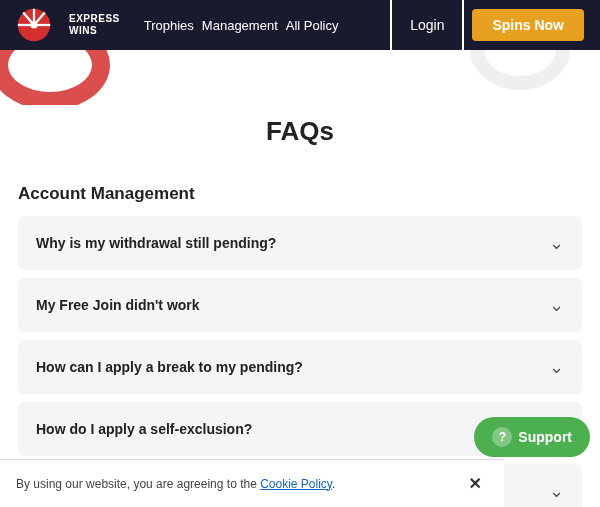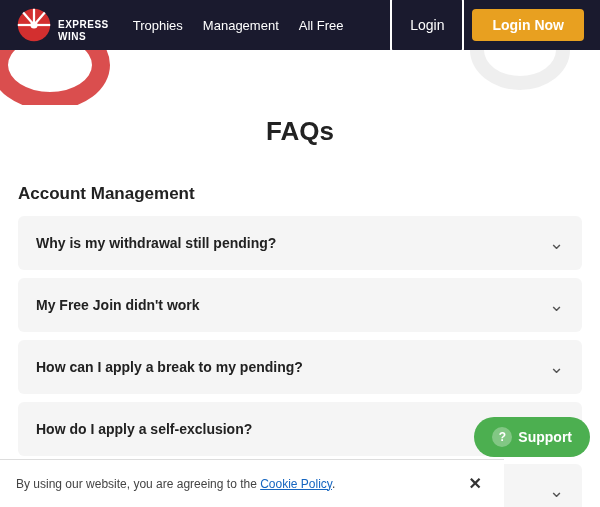--- a/index.html
+++ b/index.html
@@ -20,26 +20,26 @@
       padding: 0 16px;
       height: 50px;
     }
     .header-left {
       display: flex;
       align-items: center;
       gap: 24px;
     }
     .logo-area {
       display: flex;
-      align-items: flex-end;
-      gap: 6px;
+      align-items: center;
+      gap: 17px;
     }
     .nav-links {
       display: flex;
-      gap: 20px;
+      gap: 8px;
     }
     .nav-link {
       color: #fff;
       font-size: 13px;
       text-decoration: none;
       cursor: pointer;
     }
     .header-right {
       display: flex;
       align-items: center;
@@ -218,26 +218,26 @@
         <line x1="20" y1="20" x2="2" y2="20" stroke="white" stroke-width="2.5"></line>
         <line x1="20" y1="20" x2="32" y2="6" stroke="white" stroke-width="2.5"></line>
         <line x1="20" y1="20" x2="38" y2="20" stroke="white" stroke-width="2.5"></line>
         <ellipse cx="20" cy="20" rx="4" ry="4" fill="white"></ellipse>
       </svg>
       <div style="color:#fff; font-size:10px; font-weight:900; line-height:1.2; letter-spacing:0.5px;">EXPRESS<br>WINS</div>
     </div>
     <nav class="nav-links">
       <span class="nav-link">Trophies</span>
       <span class="nav-link">Management</span>
-      <span class="nav-link">All Free</span>
+      <span class="nav-link">All Policy</span>
     </nav>
   </div>
   <div class="header-right">
     <button class="btn-login">Login</button>
-    <button class="btn-join">Login Now</button>
+    <button class="btn-join">Spins Now</button>
   </div>
 </header>
 
 <div class="decor-area">
   <div class="decor-left"></div>
   <div class="decor-right"></div>
 </div>
 
 <div class="main-content">
   <h1 class="page-title">FAQs</h1>

